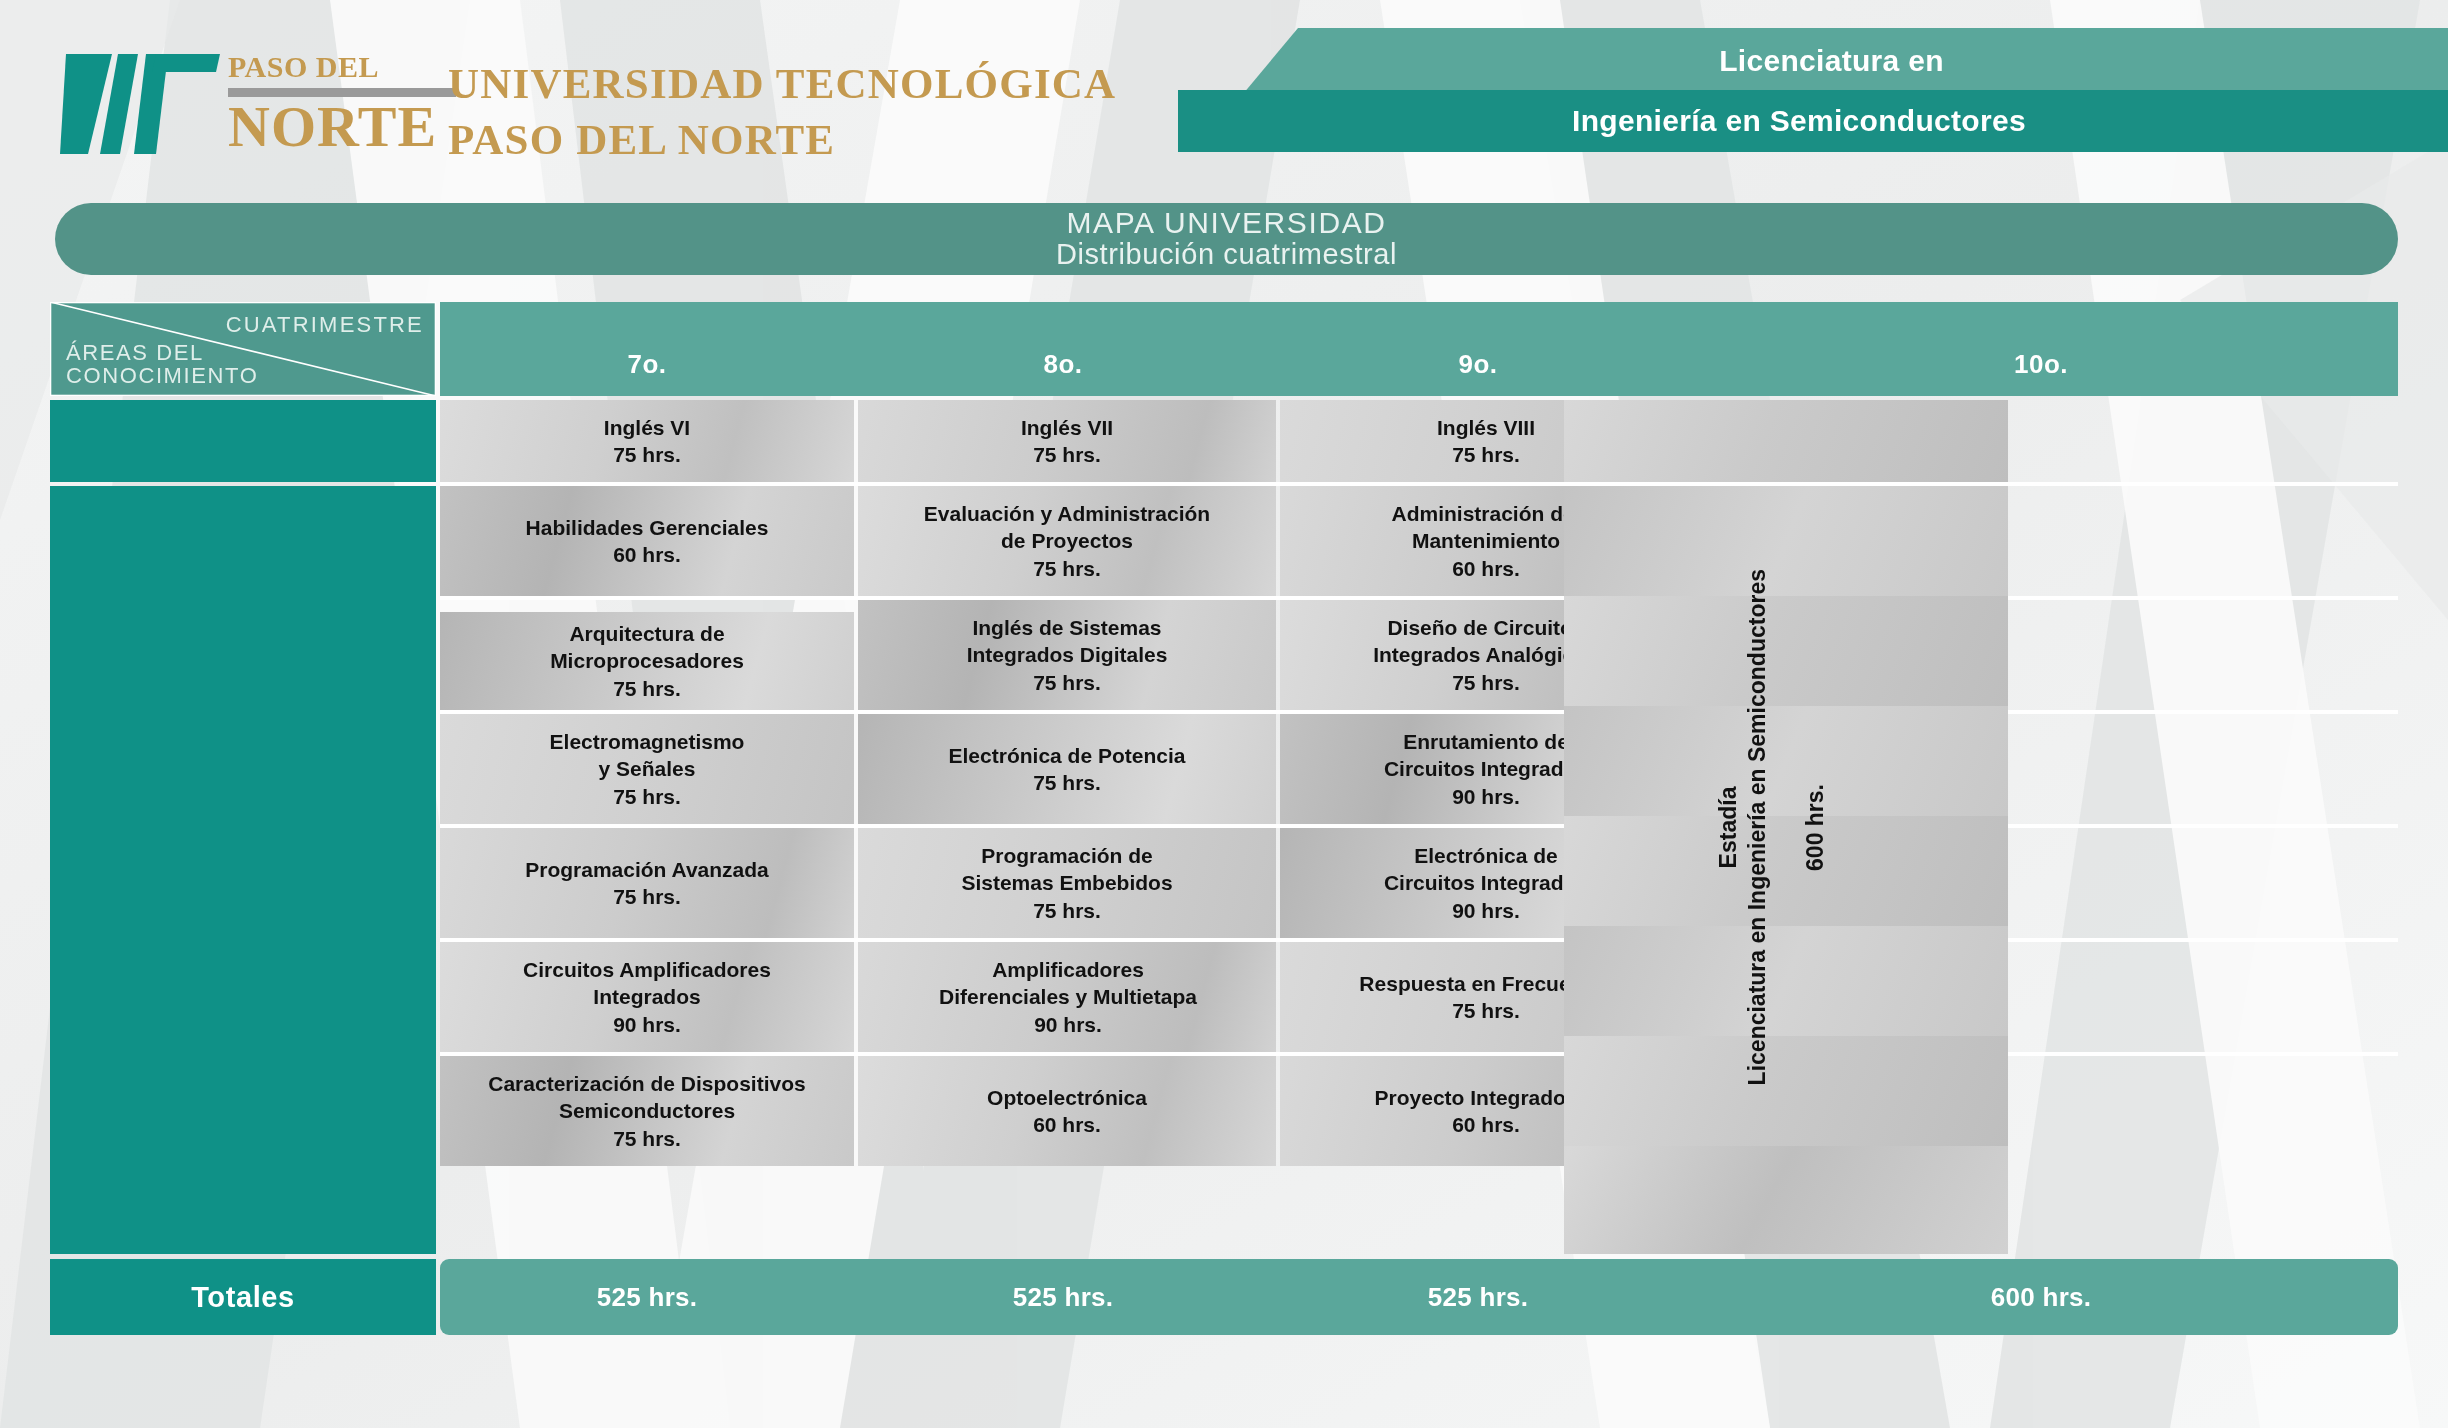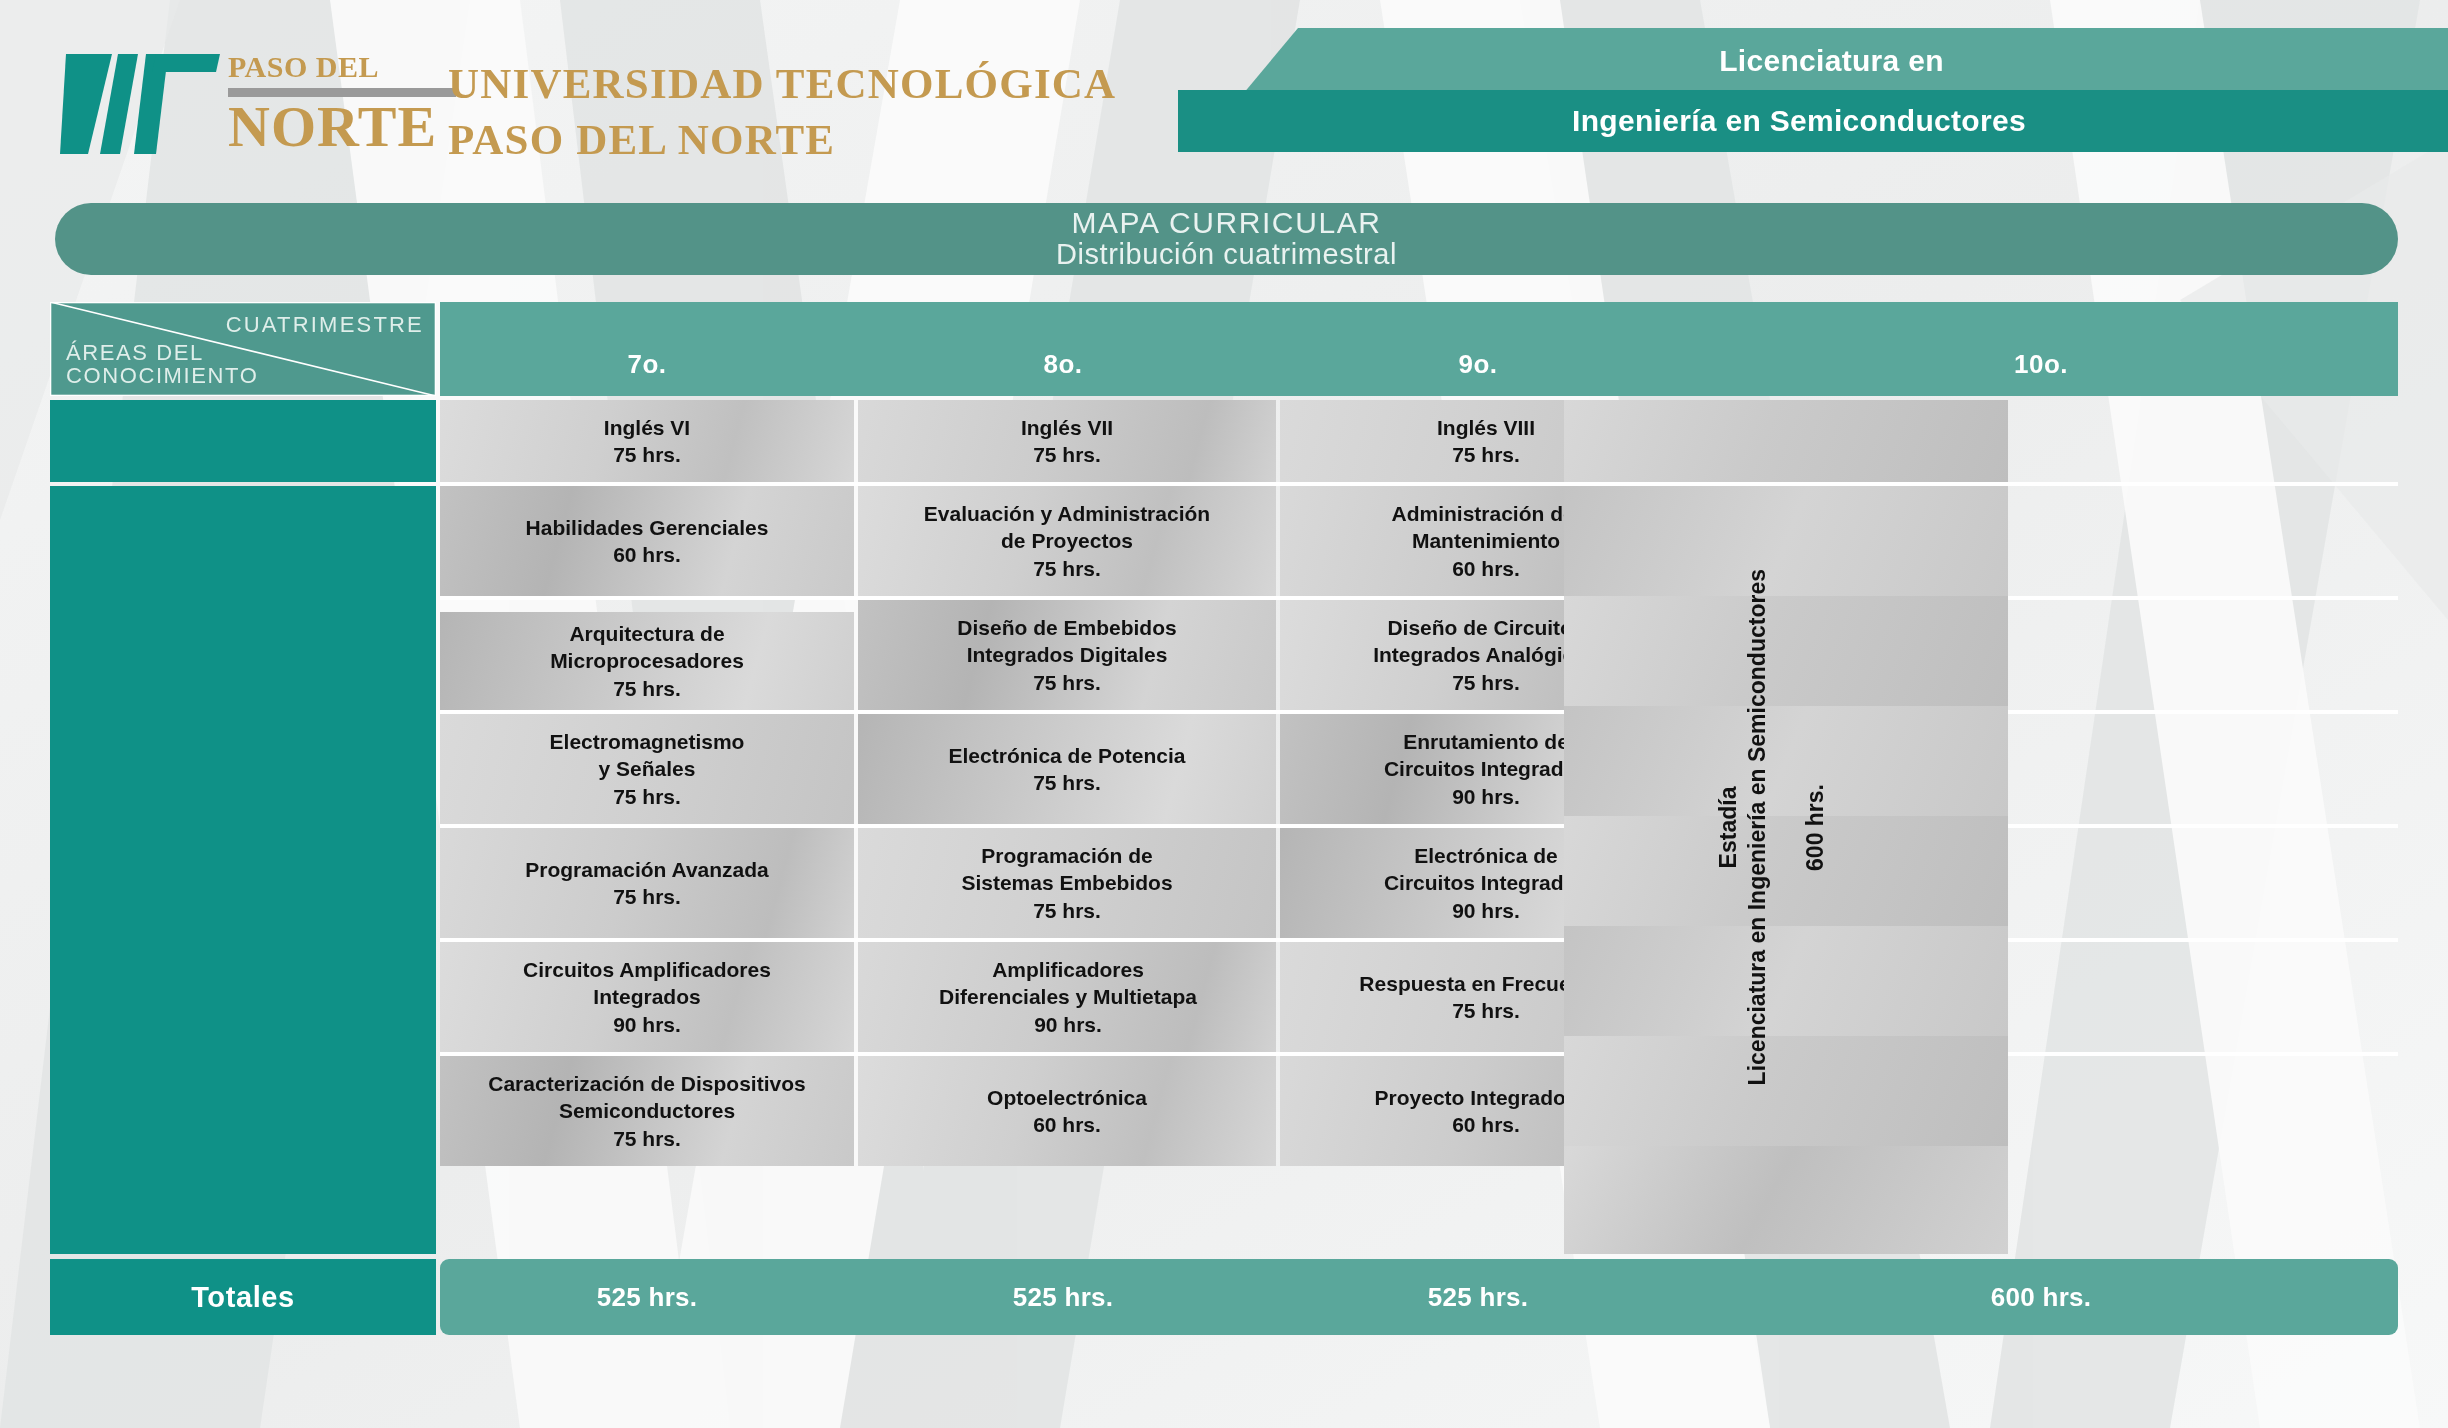--- a/index.html
+++ b/index.html
@@ -224,21 +224,21 @@
     </div>
 
     <div id="degree-banner">
       <div id="degree-top"></div>
       <div id="degree-top-text">Licenciatura en</div>
       <div id="degree-bottom">Ingeniería en Semiconductores</div>
     </div>
   </div>
 
   <div id="title-pill">
-    <div id="title-main">MAPA CURRICULAR</div>
+    <div id="title-main">MAPA UNIVERSIDAD</div>
     <div id="title-sub">Distribución cuatrimestral</div>
   </div>
 
   <div id="table">
 
     <div id="corner">
       <svg viewBox="0 0 386 94" preserveAspectRatio="none" aria-hidden="true">
         <rect x="0.5" y="0.5" width="385" height="93" fill="none" stroke="#ffffff" stroke-width="1.6"></rect>
         <line x1="0" y1="0" x2="386" y2="94" stroke="#ffffff" stroke-width="1.6"></line>
       </svg>
@@ -300,21 +300,21 @@
           </div>
         </div>
         <div style="height: 4px; width: 100%; background: rgb(255, 255, 255);"></div>
         <div class="grid-row" style="height: 110px;">
           <div class="cell tint-b" style="width: 414px; margin-right: 4px; margin-top: 12px;">
             <span class="cell-line">Arquitectura de</span>
             <span class="cell-line">Microprocesadores</span>
             <span class="cell-line">75 hrs.</span>
           </div>
           <div class="cell tint-d" style="width: 418px; margin-right: 4px;">
-            <span class="cell-line">Diseño de Embebidos</span>
+            <span class="cell-line">Inglés de Sistemas</span>
             <span class="cell-line">Integrados Digitales</span>
             <span class="cell-line">75 hrs.</span>
           </div>
           <div class="cell tint-a" style="width: 412px; margin-right: 0px;">
             <span class="cell-line">Diseño de Circuitos</span>
             <span class="cell-line">Integrados Analógicos</span>
             <span class="cell-line">75 hrs.</span>
           </div>
         </div>
         <div style="height: 4px; width: 100%; background: rgb(255, 255, 255);"></div>

